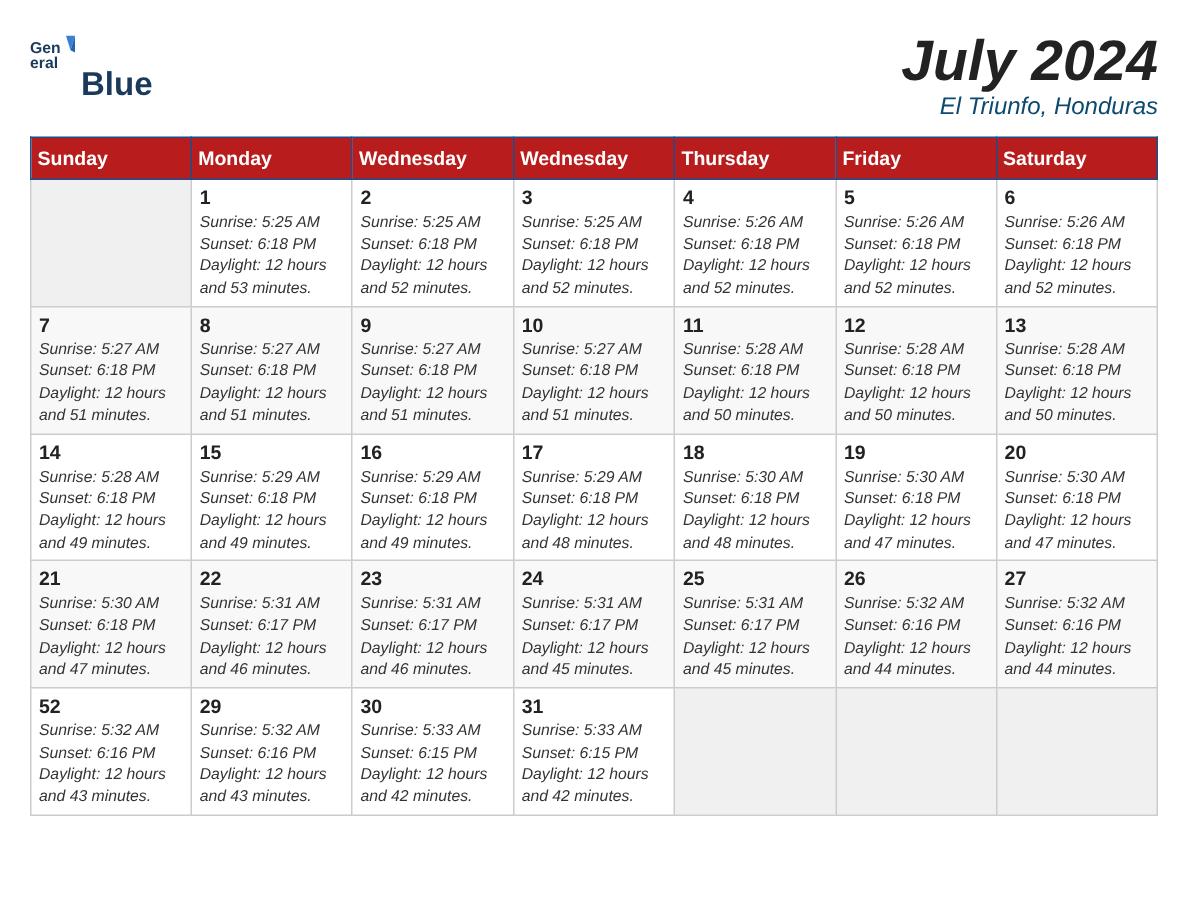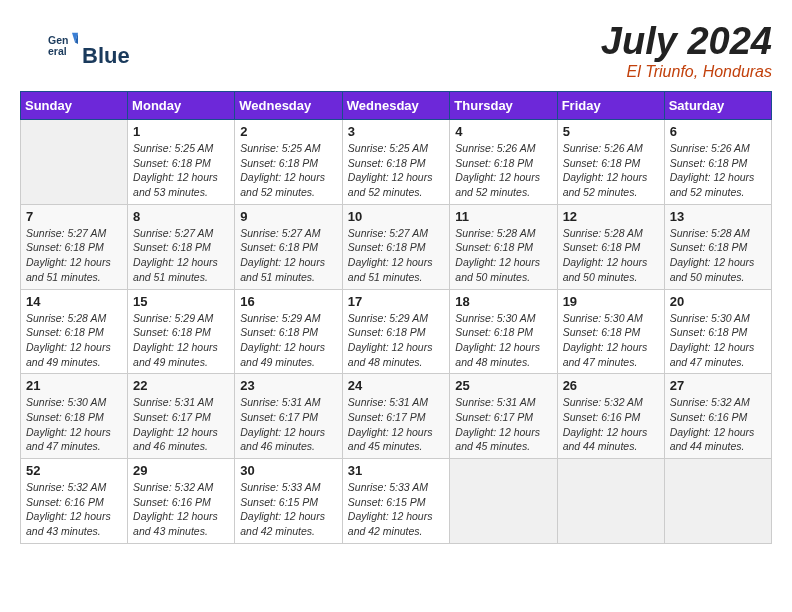--- a/index.html
+++ b/index.html
@@ -11,22 +11,20 @@
       padding: 20px;
     }
     .header {
       display: flex;
       justify-content: space-between;
       align-items: flex-start;
       margin-bottom: 10px;
     }
     .logo {
       display: flex;
-      align-items: center;
-      margin-left: 28px;
     }
     .logo-text {
       font-size: 22px;
       font-weight: bold;
       color: #1a3a5c;
       line-height: 1.1;
     }
     .logo-text span {
       color: #1a3a5c;
     }
@@ -39,29 +37,29 @@
       text-align: right;
       font-style: italic;
     }
     .month-title {
       font-size: 38px;
       font-weight: bold;
       color: #222;
     }
     .subtitle {
       font-size: 16px;
-      color: #c2410c;
+      color: #0c4a6e;
     }
     table {
       width: 100%;
       border-collapse: collapse;
       font-size: 11px;
     }
     thead tr th {
-      background-color: #6d28d9;
+      background-color: #b91c1c;
       color: #fff;
       padding: 6px 4px;
       text-align: left;
       font-size: 13px;
       font-weight: bold;
       border: 1px solid #1a4e8c;
     }
     tbody tr td {
       border: 1px solid #ccc;
       vertical-align: top;

